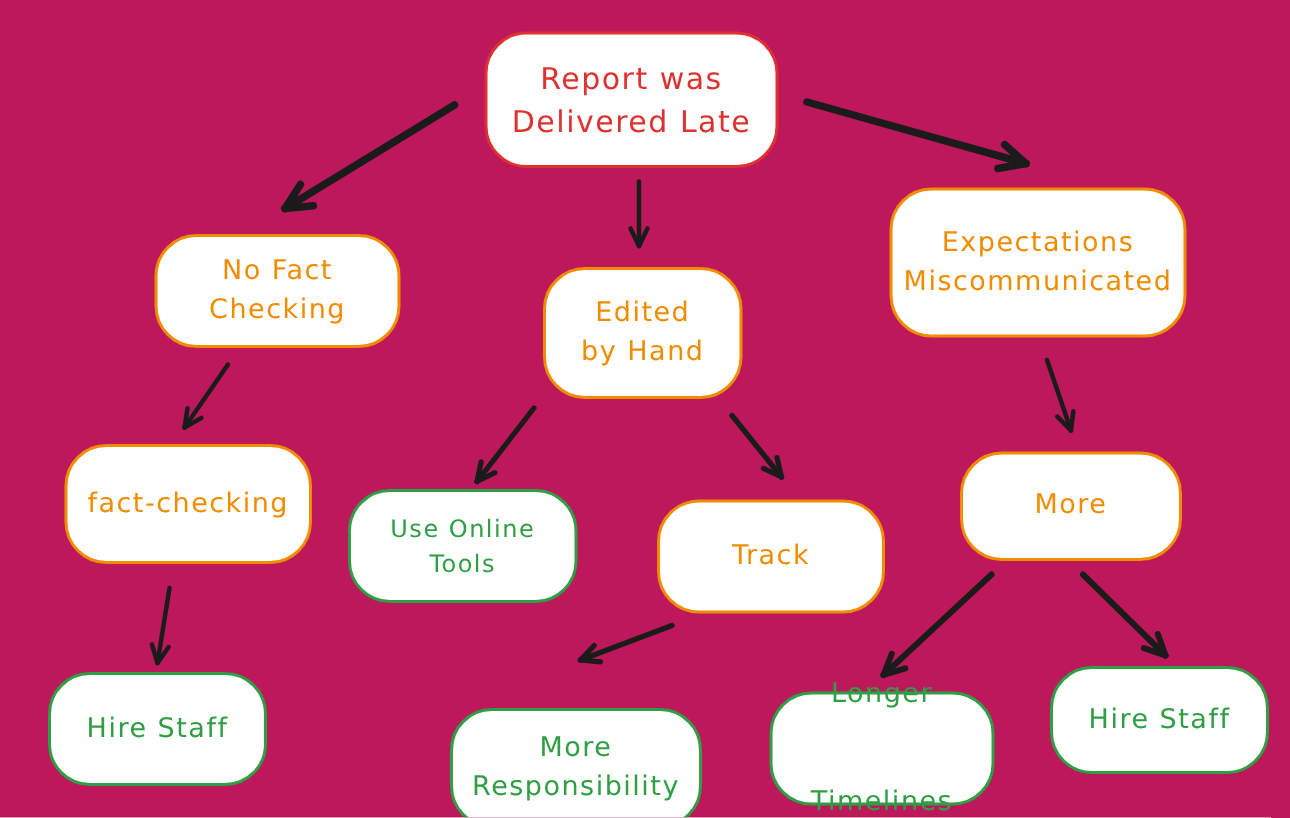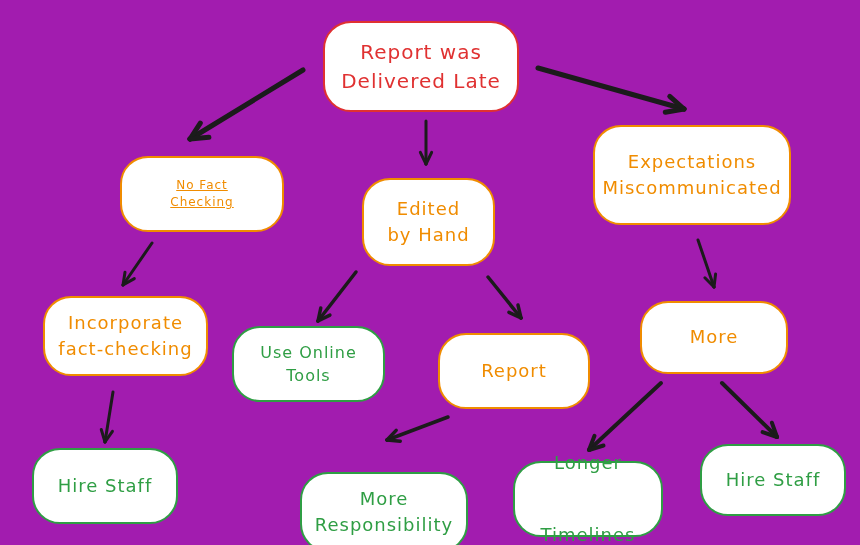--- a/index.html
+++ b/index.html
@@ -1,20 +1,20 @@
 <!DOCTYPE html>
 <html><head>
 <meta charset="utf-8">
 <style>
   html, body { margin: 0; padding: 0; background: #ffffff; }
   .canvas {
     position: relative;
     width: 860px;
     height: 545px;
-    background: #a21caf;
+    background: #be185d;
     overflow: hidden;
     font-family: "DejaVu Sans", sans-serif;
   }
   svg.edges-layer {
     position: absolute;
     left: 0; top: 0;
     width: 860px; height: 545px;
   }
   .node {
     position: absolute;
@@ -95,42 +95,41 @@
         <line x1="722" y1="383" x2="777" y2="437" stroke="#1b1b1b" stroke-width="4" stroke-linecap="round"></line>
         <line x1="777" y1="437" x2="762.6016609534238" y2="432.12887767554156" stroke="#1b1b1b" stroke-width="4" stroke-linecap="round"></line>
         <line x1="777" y1="437" x2="771.865530118943" y2="422.69345537732755" stroke="#1b1b1b" stroke-width="4" stroke-linecap="round"></line>
       </g>
     </svg>
   <div id="nodes-layer">
       <div class="node" style="left: 323px; top: 21px; width: 196px; height: 91px; border-color: rgb(224, 49, 49); color: rgb(224, 49, 49); font-size: 20px;">
         <span>Report was</span>
         <span>Delivered Late</span>
       </div>
-      <div class="node" style="left: 120px; top: 156px; width: 164px; height: 76px; border-color: rgb(240, 140, 0); color: rgb(240, 140, 0); font-size: 12px; text-decoration: underline;">
+      <div class="node" style="left: 103px; top: 156px; width: 164px; height: 76px; border-color: rgb(240, 140, 0); color: rgb(240, 140, 0); font-size: 18px;">
         <span>No Fact</span>
         <span>Checking</span>
       </div>
       <div class="node" style="left: 362px; top: 178px; width: 133px; height: 88px; border-color: rgb(240, 140, 0); color: rgb(240, 140, 0); font-size: 18px;">
         <span>Edited</span>
         <span>by Hand</span>
       </div>
       <div class="node" style="left: 593px; top: 125px; width: 198px; height: 100px; border-color: rgb(240, 140, 0); color: rgb(240, 140, 0); font-size: 18px;">
         <span>Expectations</span>
         <span>Miscommunicated</span>
       </div>
       <div class="node" style="left: 43px; top: 296px; width: 165px; height: 80px; border-color: rgb(240, 140, 0); color: rgb(240, 140, 0); font-size: 18px;">
-        <span>Incorporate</span>
         <span>fact-checking</span>
       </div>
       <div class="node" style="left: 232px; top: 326px; width: 153px; height: 76px; border-color: rgb(47, 158, 68); color: rgb(47, 158, 68); font-size: 16px;">
         <span>Use Online</span>
         <span>Tools</span>
       </div>
       <div class="node" style="left: 438px; top: 333px; width: 152px; height: 76px; border-color: rgb(240, 140, 0); color: rgb(240, 140, 0); font-size: 18px;">
-        <span>Report</span>
+        <span>Track</span>
       </div>
       <div class="node" style="left: 640px; top: 301px; width: 148px; height: 73px; border-color: rgb(240, 140, 0); color: rgb(240, 140, 0); font-size: 18px;">
         <span>More</span>
       </div>
       <div class="node" style="left: 32px; top: 448px; width: 146px; height: 76px; border-color: rgb(47, 158, 68); color: rgb(47, 158, 68); font-size: 18px;">
         <span>Hire Staff</span>
       </div>
       <div class="node" style="left: 300px; top: 472px; width: 168px; height: 80px; border-color: rgb(47, 158, 68); color: rgb(47, 158, 68); font-size: 18px;">
         <span>More</span>
         <span>Responsibility</span>

